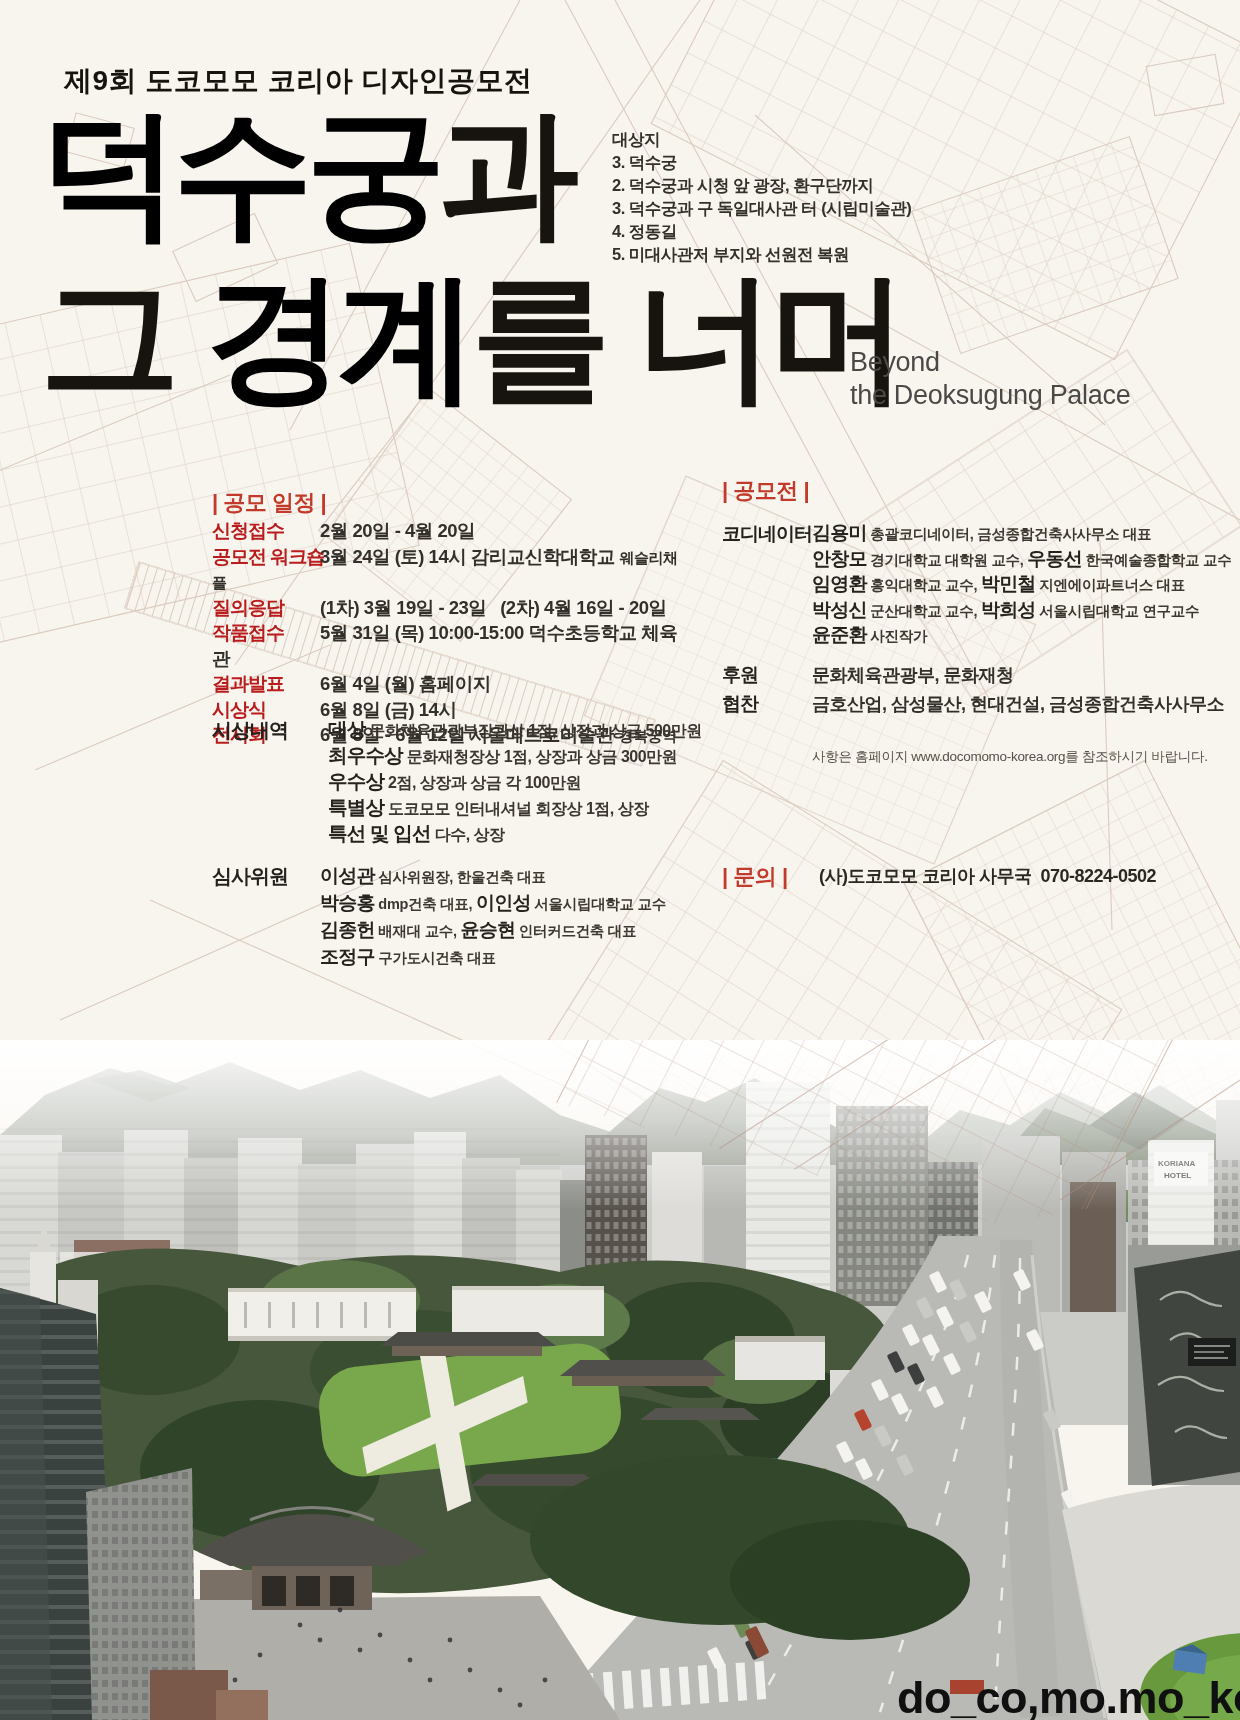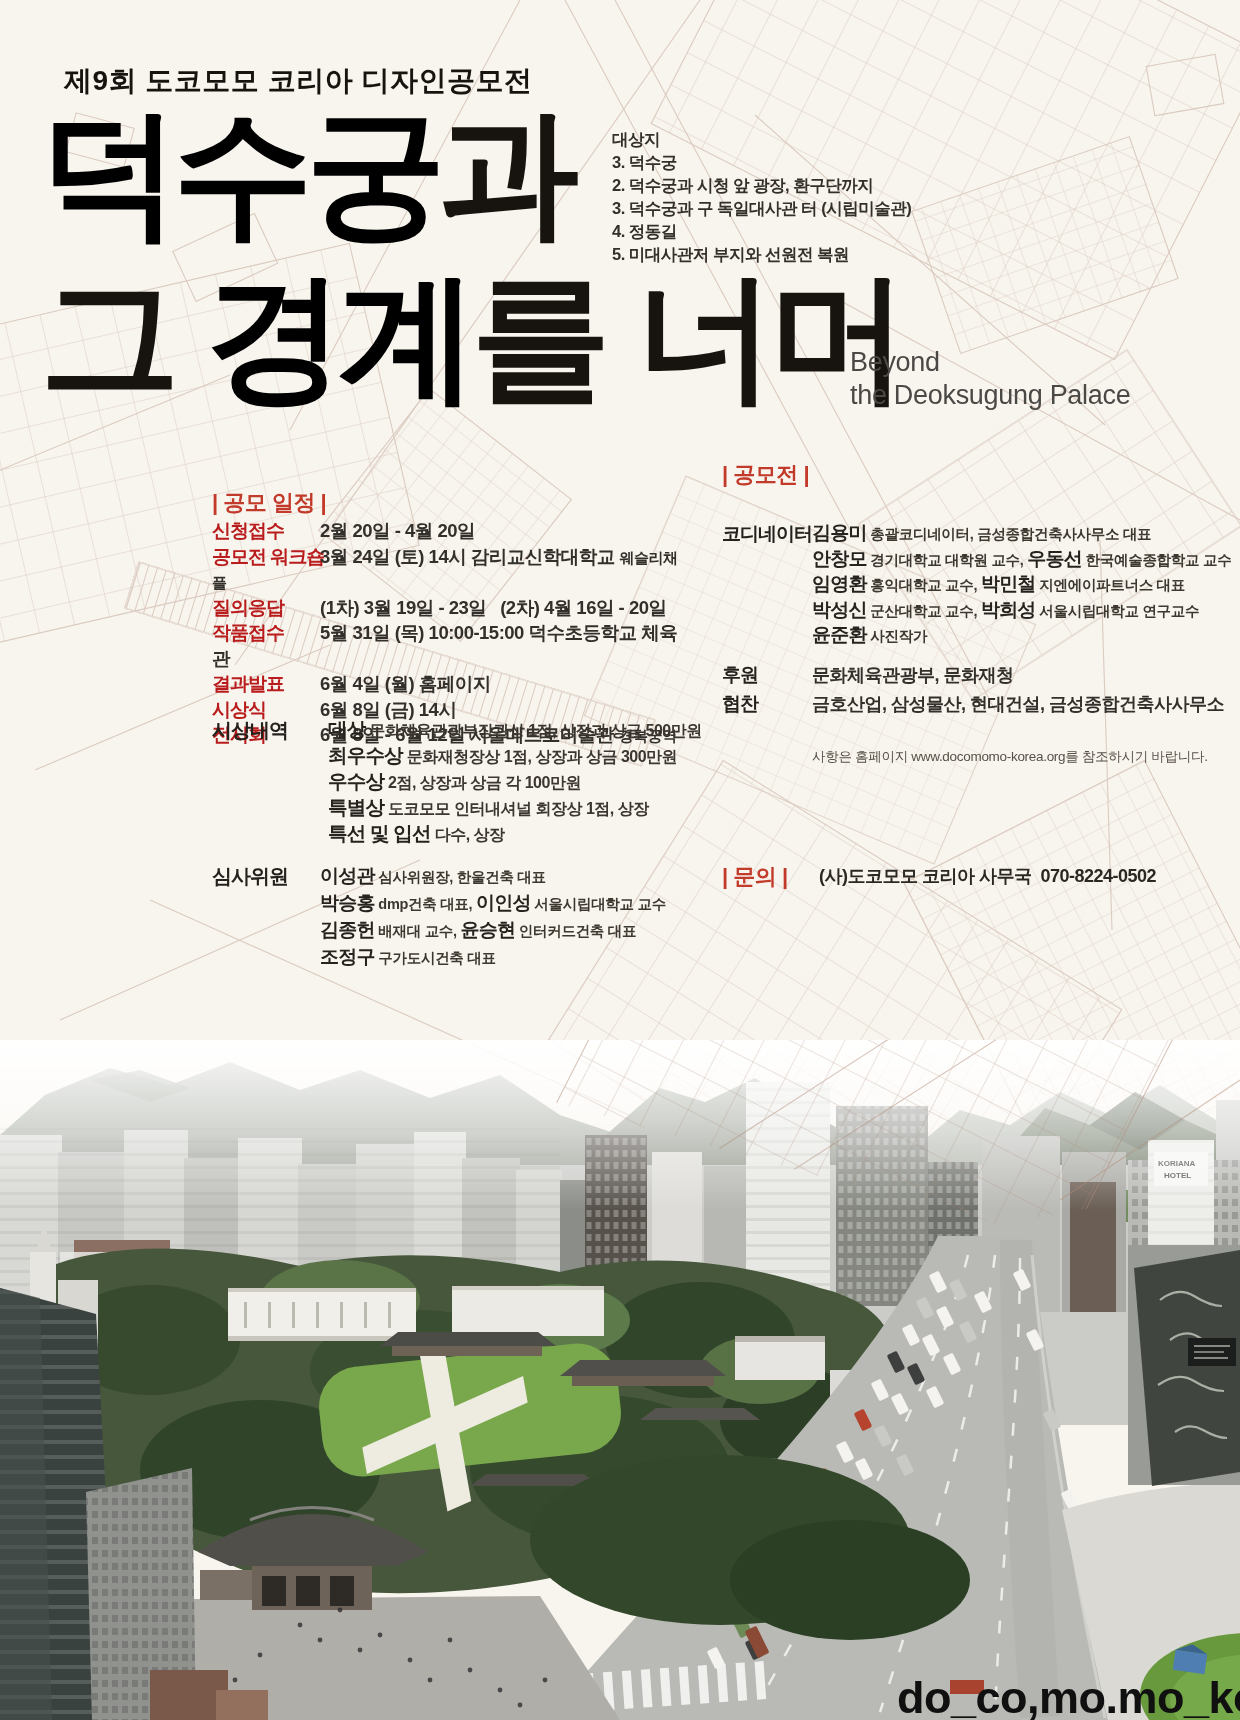--- a/index.html
+++ b/index.html
@@ -15,21 +15,21 @@
   #title2{top:266px;}
   .seg-taupe{color:#000000;}
   .seg-black{color:#17140f;}
   #subtitle-en{left:850px;top:346px;font-size:27px;line-height:33px;color:#4b4946;font-weight:500;letter-spacing:-.3px;}
   #sites{left:612px;top:128px;font-size:16.5px;font-weight:700;color:#332f29;letter-spacing:-.5px;}
   #sites .line{line-height:23px;white-space:nowrap;}
 
   
   .sec-head{font-size:22px;font-weight:800;letter-spacing:-.5px;white-space:nowrap;}
   #schedule-head{left:212px;top:488px;}
-  #comp-head{left:722px;top:460px;}
+  #comp-head{left:722px;top:476px;}
   #contact-head{left:722px;top:862px;}
 
   
   #schedule-rows{left:212px;top:519px;width:470px;}
   .srow{line-height:24.5px;white-space:nowrap;}
   .slabel{display:inline-block;width:108px;font-weight:800;font-size:19px;color:#b91c1c;letter-spacing:-1px;}
   .svalue{font-weight:600;font-size:18.5px;color:#33302b;letter-spacing:-.5px;white-space:pre-wrap;}
   .ssmall{font-size:15px;font-weight:600;}
   #awards-block{left:212px;top:717px;white-space:nowrap;}
   .colhead{position:absolute;left:0;top:0;font-weight:800;font-size:20px;letter-spacing:-1px;color:#24211d;}

